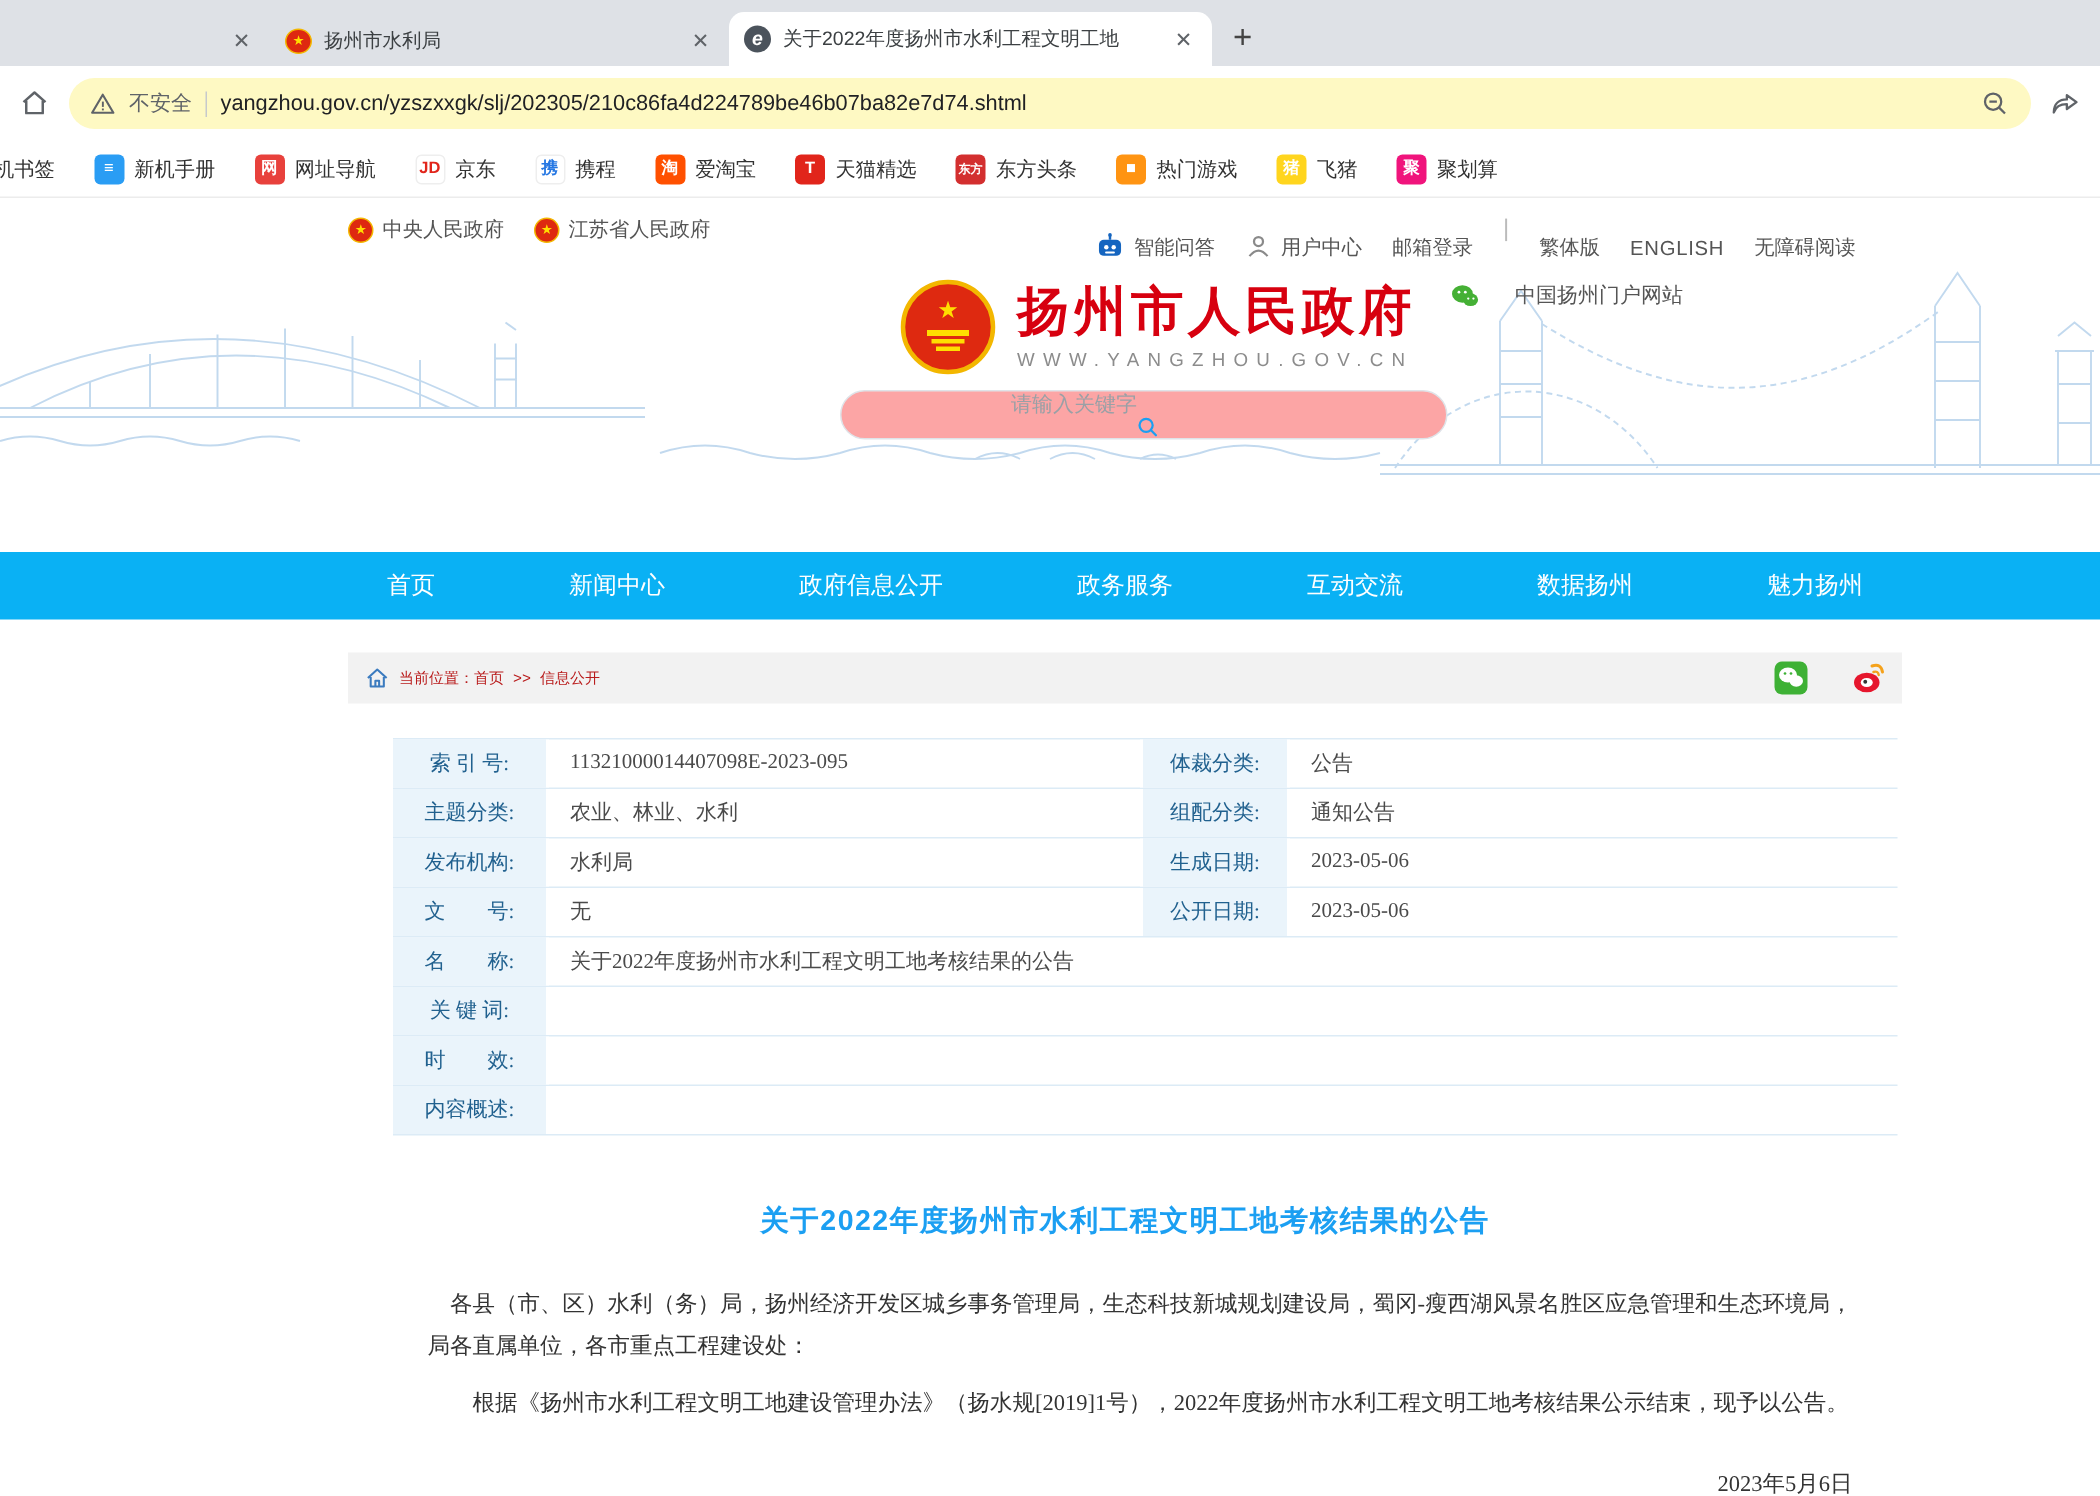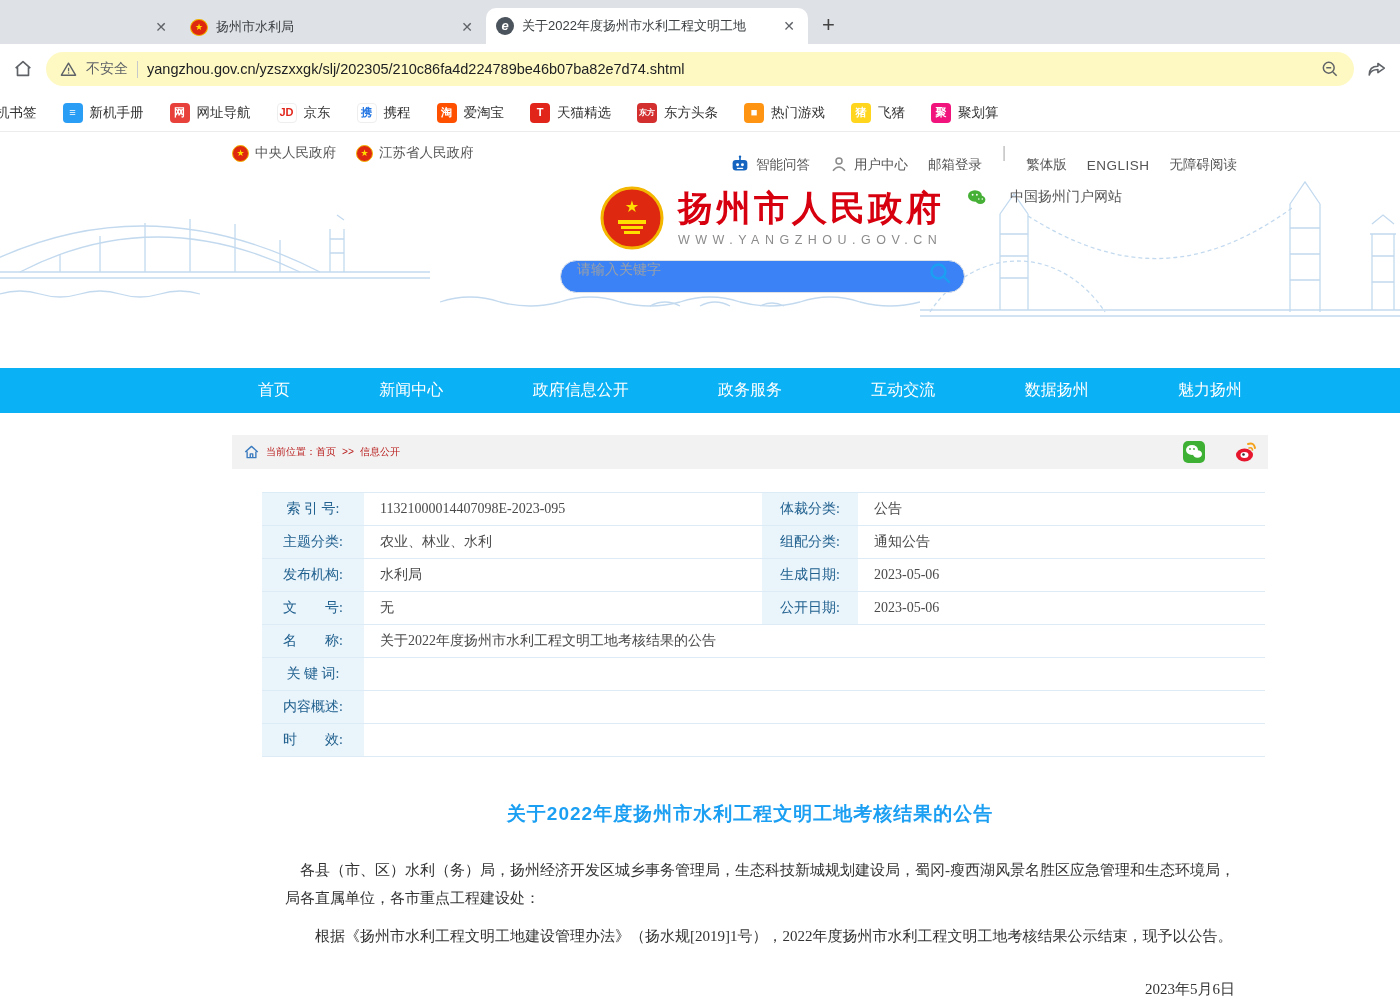--- a/index.html
+++ b/index.html
@@ -45,22 +45,22 @@
     border:1px solid #f3b700; color:#ffde00; font-size:9px; line-height:15px; text-align:center; }
 
   
   .banner { height:146px; position:relative; background:#fff; overflow:hidden; }
   .banner svg.lineart { position:absolute; left:0; top:0; }
   .logo-row { position:absolute; left:600px; top:12px; display:flex; gap:14px; align-items:center; }
   .site-title { color:#d7000f; font-size:35px; font-weight:bold; letter-spacing:3px; line-height:1.1; }
   .site-url { color:#8c8c8c; font-size:12.5px; letter-spacing:5.5px; margin-top:5px; }
   .portal { position:absolute; left:967px; top:14px; display:flex; align-items:center; gap:24px;
     font-size:14px; color:#555; }
-  .searchbox { position:absolute; left:560px; top:86px; width:405px; height:33px; background:#3b82f6;
-    border:1px solid #dfe3e8; border-radius:17px; display:flex; align-items:flex-start; padding:0 12px 0 16px; }
+  .searchbox { position:absolute; left:560px; top:86px; width:405px; height:33px; background:#fca5a5;
+    border:1px solid #dfe3e8; border-radius:17px; display:flex; align-items:center; padding:0 12px 0 16px;flex-direction:column; }
   .searchbox input { border:none; outline:none; flex:1; font-size:14px; color:#333; background:transparent; }
   .searchbox input::placeholder { color:#9aa0a6; }
 
   
   .mainnav { height:45px; background:#0ab1f4; }
   .mainnav .inner { margin-left:240px; width:1020px; height:100%; display:flex;
     justify-content:space-between; align-items:center; padding:0 12px;margin-top:48px; }
   .nav-item { color:#fff; font-size:16px; cursor:pointer; padding:0 6px; white-space:nowrap; }
 
   
@@ -355,25 +355,25 @@
       </div>
       <div class="mrow">
         <div class="mlabel ml1">名　　称:</div>
         <div class="mval mv-full">关于2022年度扬州市水利工程文明工地考核结果的公告</div>
       </div>
       <div class="mrow">
         <div class="mlabel ml1">关 键 词:</div>
         <div class="mval mv-full"></div>
       </div>
       <div class="mrow">
+        <div class="mlabel ml1">时　　效:</div>
+        <div class="mval mv-full"></div>
+      </div>
+      <div class="mrow">
         <div class="mlabel ml1">内容概述:</div>
-        <div class="mval mv-full"></div>
-      </div>
-      <div class="mrow">
-        <div class="mlabel ml1">时　　效:</div>
         <div class="mval mv-full"></div>
       </div>
     </div>
 
   <div class="article">
     <div class="article-title">关于2022年度扬州市水利工程文明工地考核结果的公告</div>
     <div class="article-body">
       <p class="p1">各县（市、区）水利（务）局，扬州经济开发区城乡事务管理局，生态科技新城规划建设局，蜀冈-瘦西湖风景名胜区应急管理和生态环境局，局各直属单位，各市重点工程建设处：</p>
       <p class="p2">根据《扬州市水利工程文明工地建设管理办法》（扬水规[2019]1号），2022年度扬州市水利工程文明工地考核结果公示结束，现予以公告。</p>
       <div class="art-date">2023年5月6日</div>

